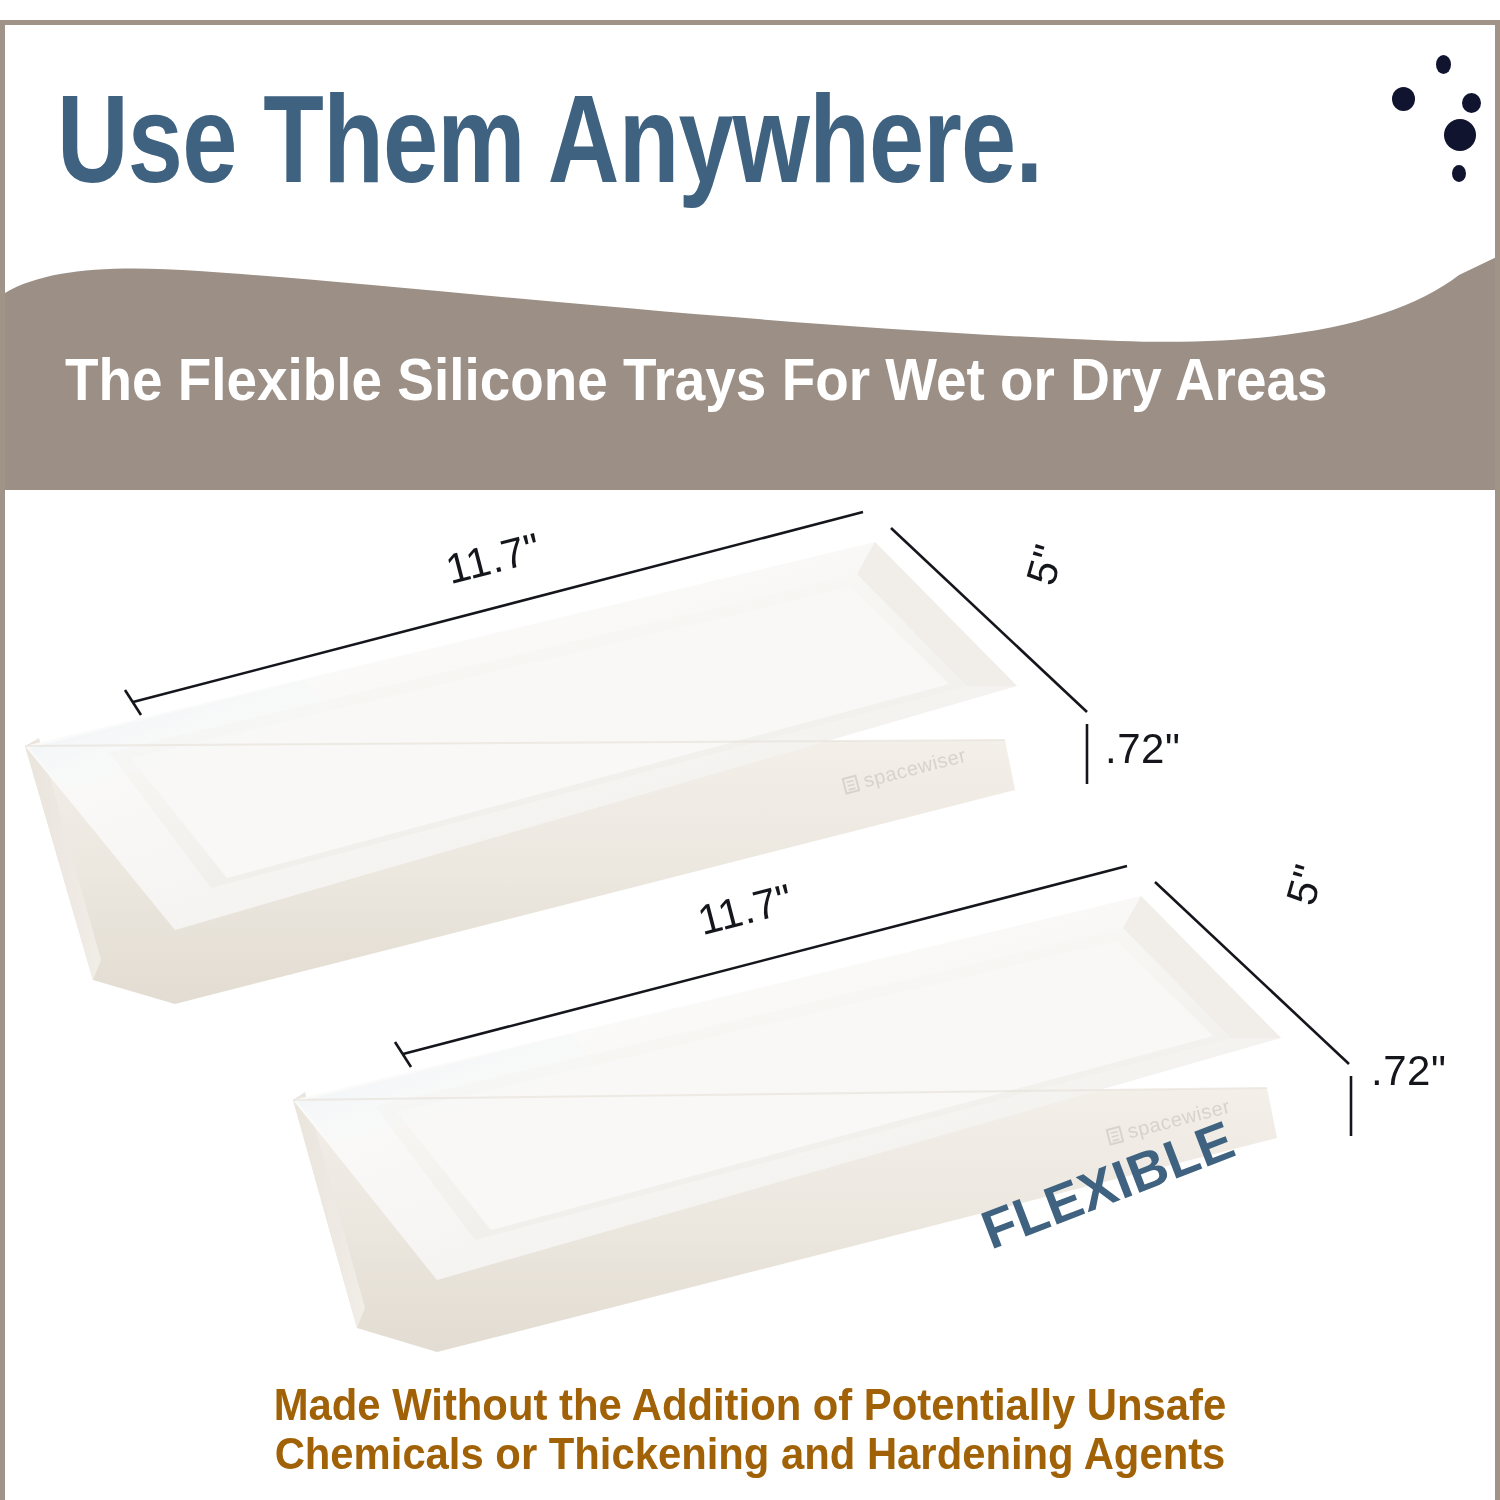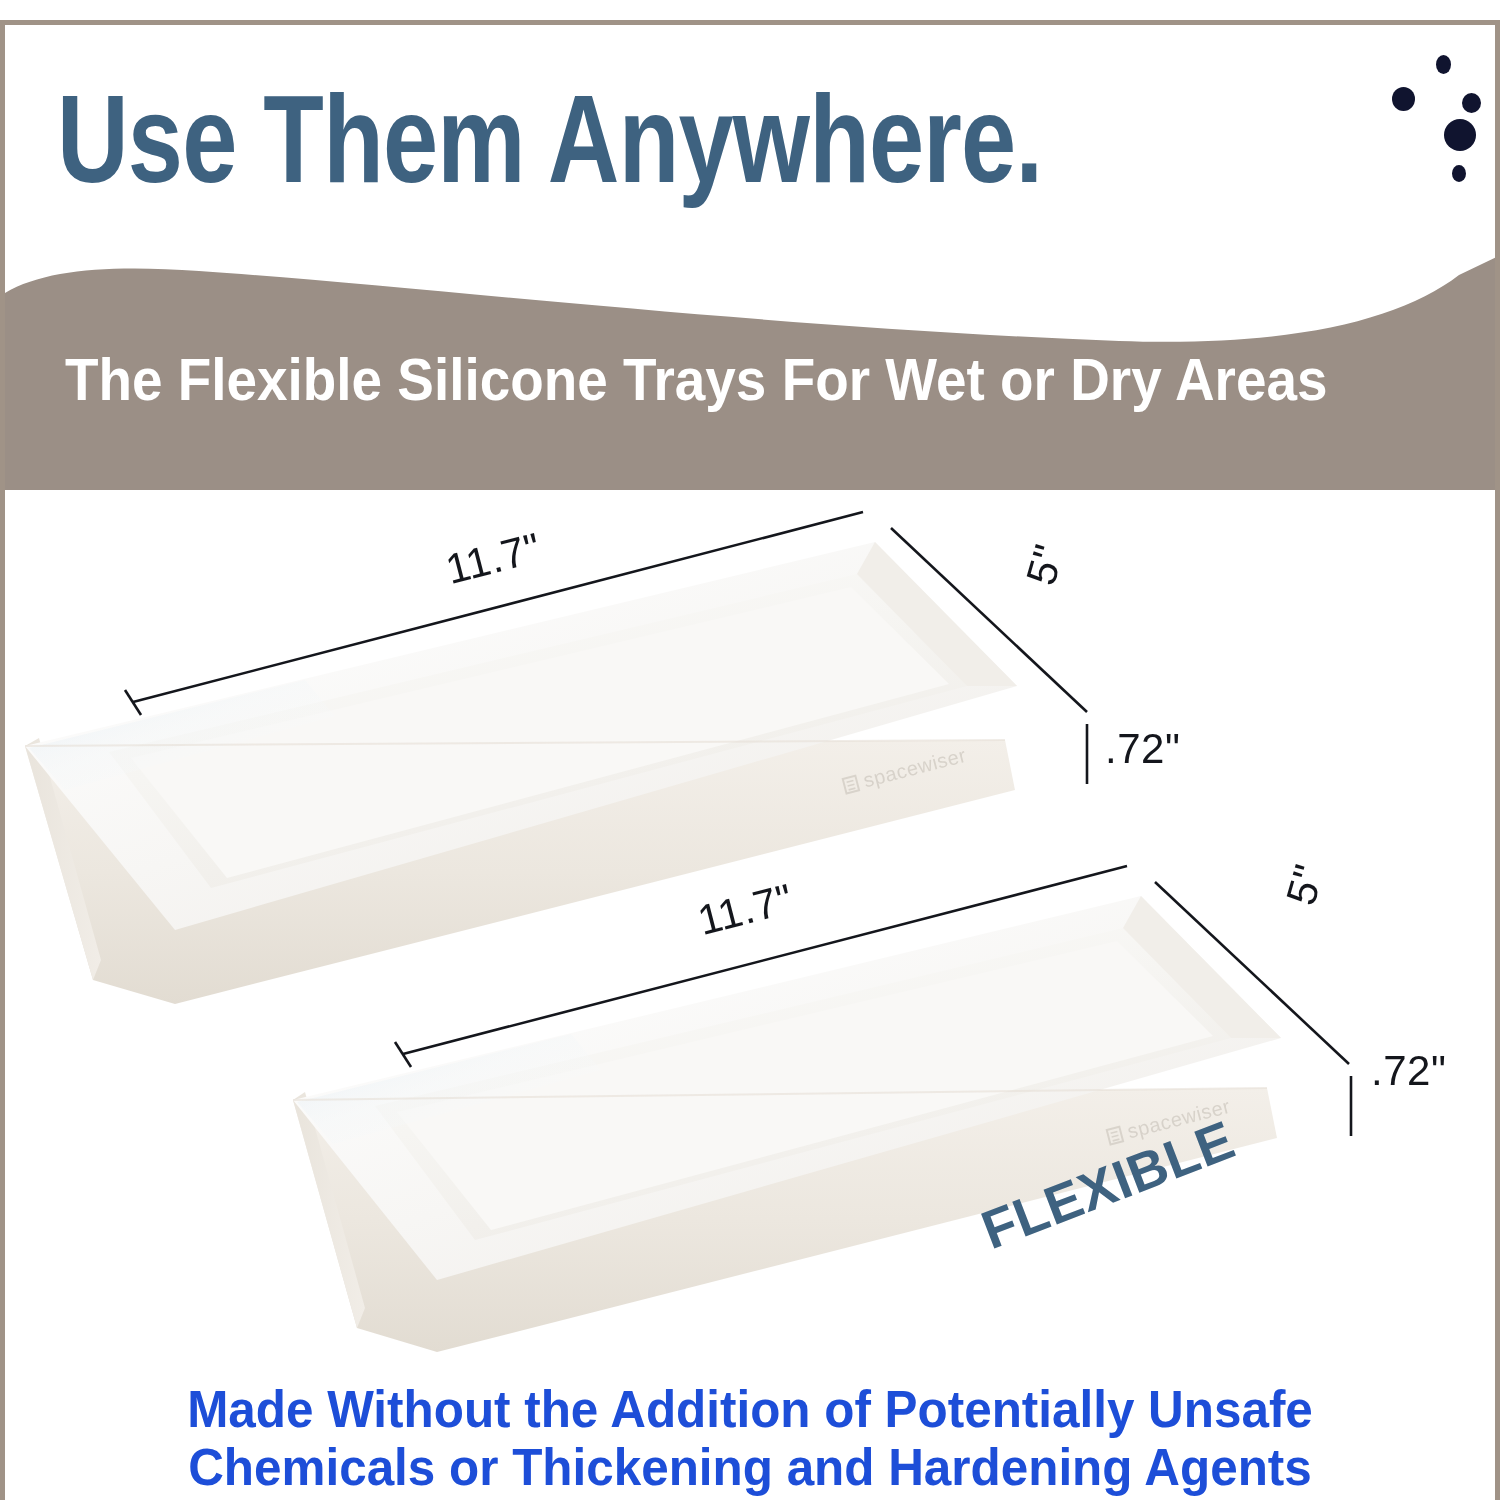--- a/index.html
+++ b/index.html
@@ -125,23 +125,23 @@
 
   
   .caption {
     position: absolute;
     left: 0;
     top: 1355px;
     width: 1490px;
     text-align: center;
     font-family: "Liberation Sans Narrow", "Liberation Sans", sans-serif;
     font-weight: bold;
-    font-size: 52px;
+    font-size: 44px;
     line-height: 1.12;
-    color: #1d4ed8;
+    color: #a16207;
     letter-spacing: 0px;
   }
   .caption .cline { display: block; transform: scaleX(0.95); }
 </style>
 </head>
 <body>
 
 <div id="page">
 
   <div class="headline">Use Them Anywhere.</div>

